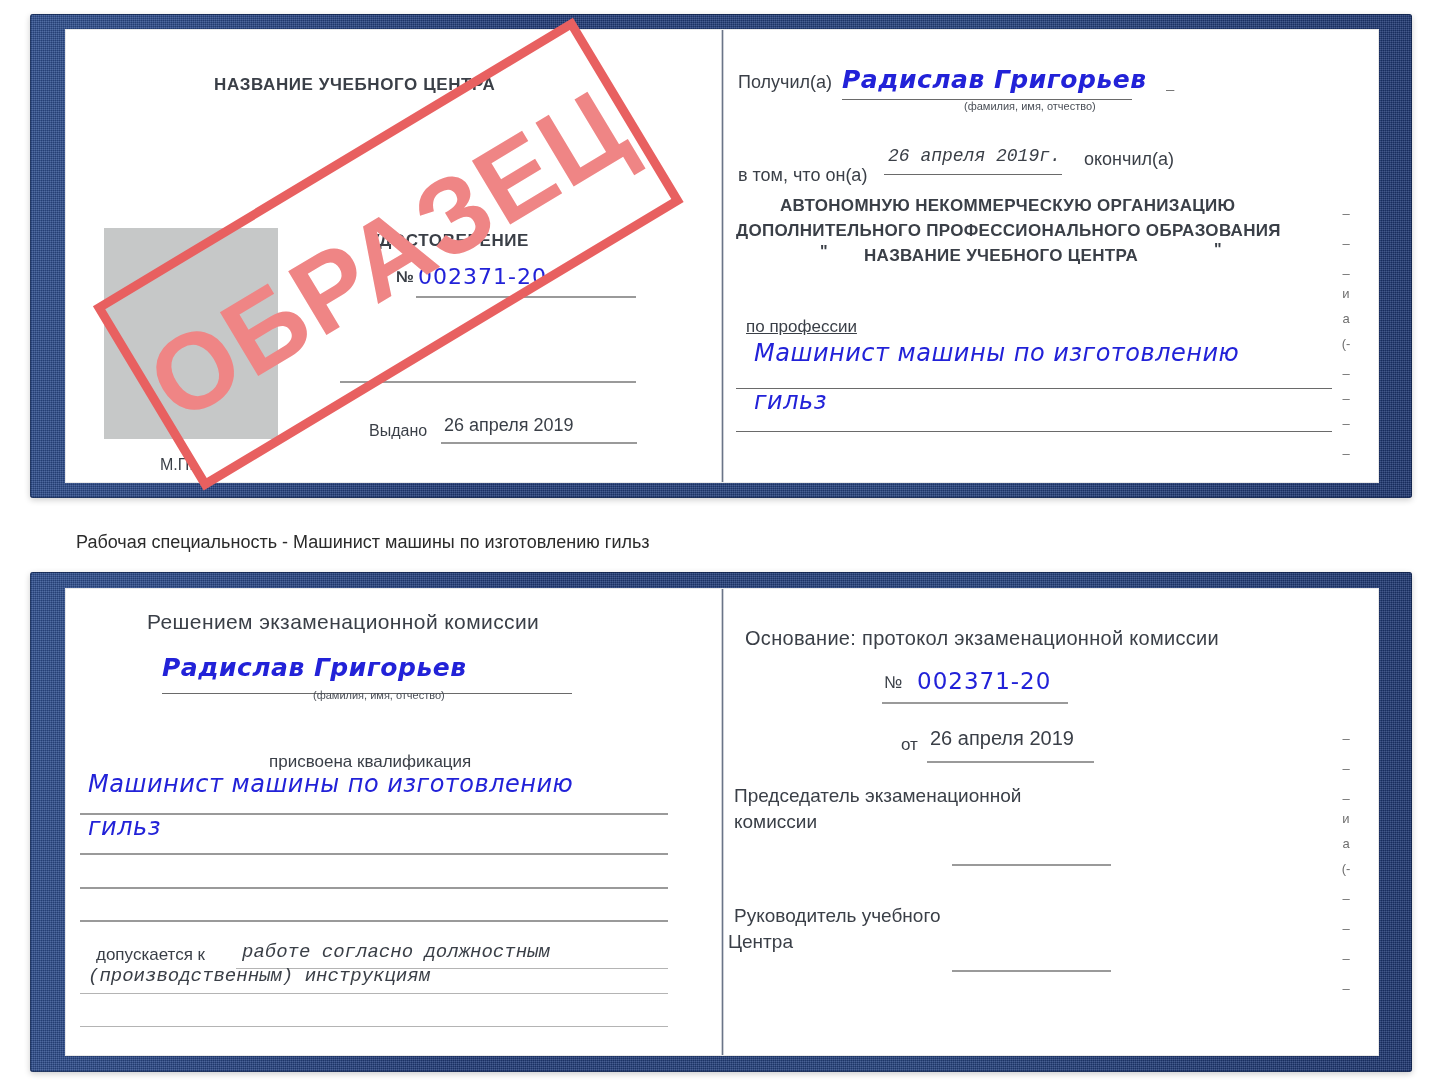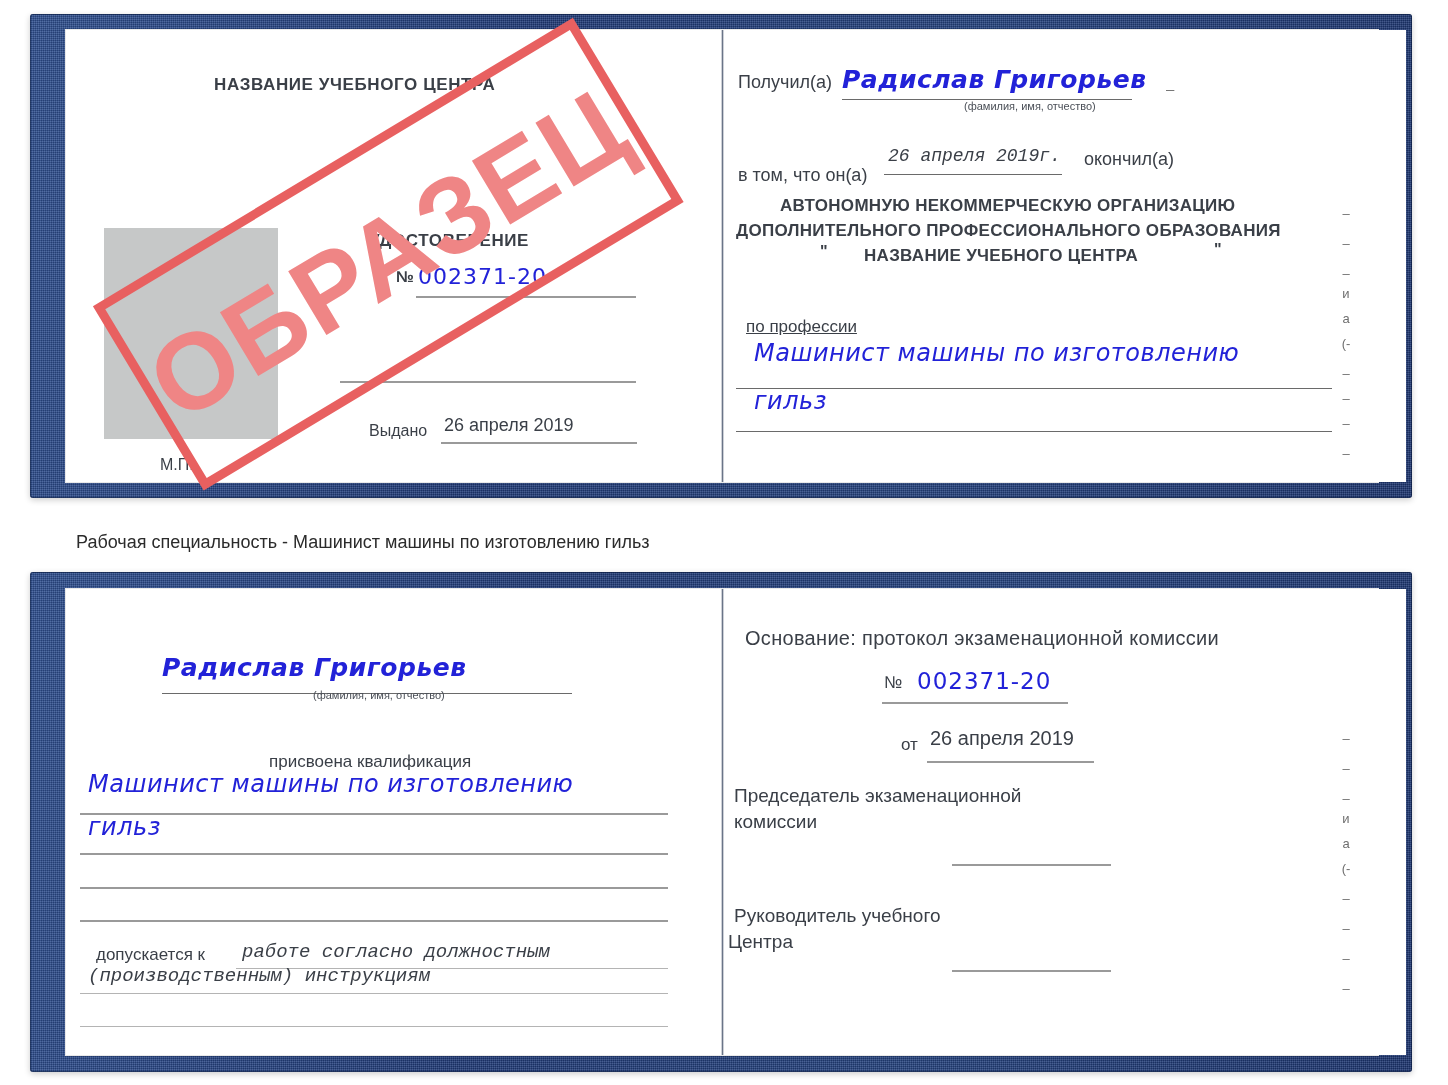--- a/index.html
+++ b/index.html
@@ -33,21 +33,21 @@
     position:absolute;
     background:#ffffff;
     box-shadow:0 0 0 1px #e9e9e9, 0 1px 3px rgba(0,0,0,.10);
   }
   .page{
     position:absolute;top:0;bottom:0;
     background:#fff;
     overflow:hidden;
   }
   .page-left{left:0;}
-  .page-right{right:0;padding-left:28px;}
+  .page-right{right:0;}
 
   
   .spine{
     position:absolute;top:0;bottom:0;width:3px;
     background:linear-gradient(90deg,rgba(120,130,150,.0),rgba(80,92,115,.85),rgba(120,130,150,.0));
   }
 
   
   .t{position:absolute;color:#3a3f47;white-space:nowrap;line-height:1.15;}
   .hand{
@@ -189,20 +189,21 @@
 
 <div class="caption" style="left:76px;top:532px;">Рабочая специальность - Машинист машины по изготовлению гильз</div>
 
 <div class="book" style="left:30px;top:572px;width:1382px;height:500px;">
 </div>
 
 <div class="pages" style="left:66px;top:589px;width:1312px;height:466px;">
 
   <div class="page page-left" style="left:0;width:655px;">
 
+    <div class="t" style="left:81px;top:21px;font-size:21px;letter-spacing:.4px;">Решением экзаменационной комиссии</div>
 
     <div class="t hand" style="left:96px;top:65px;font-size:25px;font-weight:bold;">Радислав Григорьев</div>
     <div class="rule dark" style="left:96px;top:104px;width:410px;"></div>
     <div class="t small" style="left:247px;top:100px;font-size:11px;">(фамилия, имя, отчество)</div>
 
     <div class="t" style="left:203px;top:163px;font-size:17px;">присвоена квалификация</div>
 
     <div class="t hand" style="left:22px;top:182px;font-size:24px;">Машинист машины по изготовлению</div>
     <div class="rule" style="left:14px;top:224px;width:588px;"></div>
 

